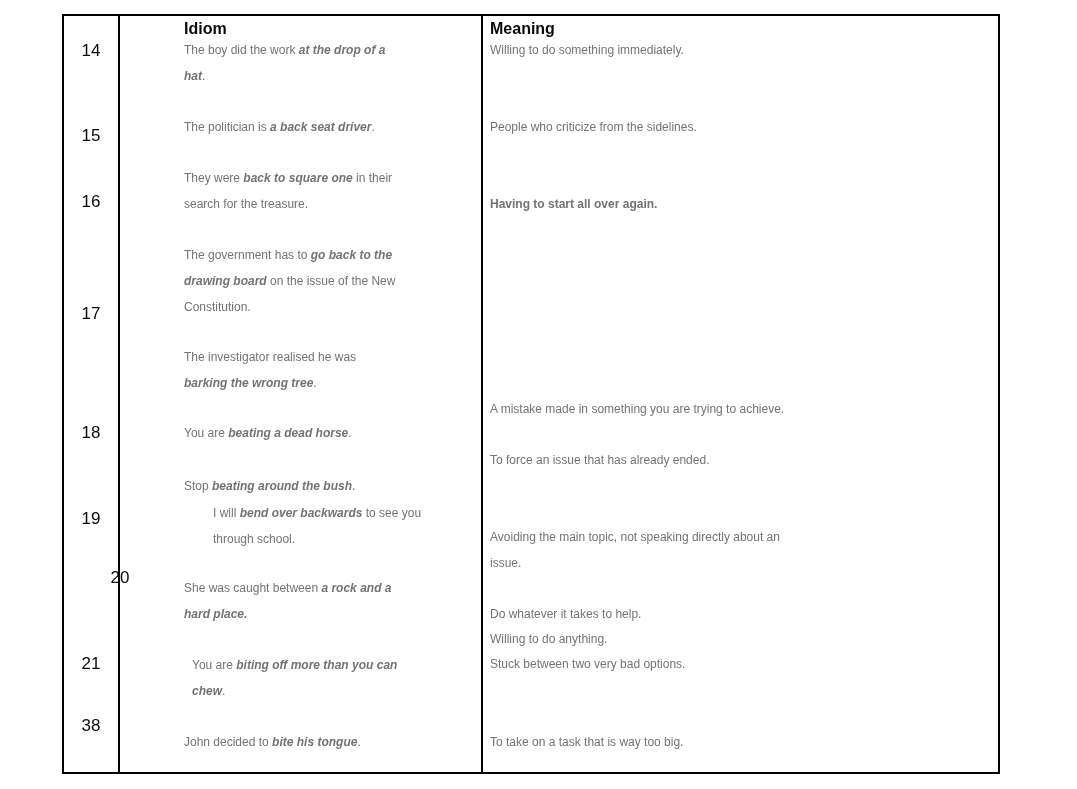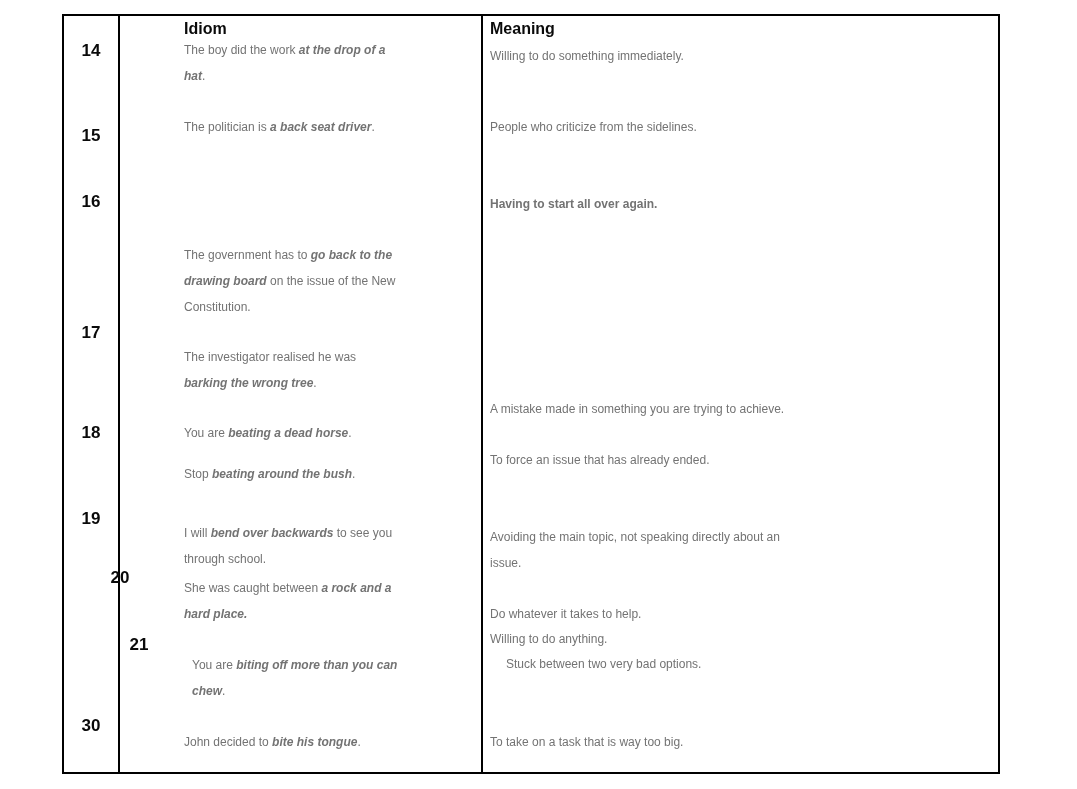--- a/index.html
+++ b/index.html
@@ -24,21 +24,21 @@
   }
   .divider {
     position: absolute;
     top: 0; bottom: 0;
     width: 2px;
     background: #000000;
   }
   .divider-1 { left: 54px; }
   .divider-2 { left: 417px; }
   .col { position: absolute; top: 0; bottom: 0; }
-  .col-numbers { left: 0; width: 38px; font-weight: bold; }
+  .col-numbers { left: 0; width: 38px; }
   .col-idiom   { left: 56px; width: 434px; }
   .col-meaning { left: 419px; width: 517px; padding-left: 8px; }
   .col-header {
     position: absolute;
     top: 0;
     font-weight: 700;
     font-size: 16px;
     line-height: 26px;
   }
   .col-idiom .col-header { left: 64px; }
@@ -67,57 +67,59 @@
 
 <div class="page">
   <div class="table-box">
     <div class="divider divider-1"></div>
     <div class="divider divider-2"></div>
 
     <div class="col col-numbers" id="number-column">
         <div class="row-number" style="top: 22px;">14</div>
         <div class="row-number" style="top: 107px;">15</div>
         <div class="row-number" style="top: 173px;">16</div>
-        <div class="row-number" style="top: 304px;">17</div>
+        <div class="row-number" style="top: 285px;">17</div>
         <div class="row-number" style="top: 404px; text-align: center;">18</div>
         <div class="row-number" style="top: 490px;">19</div>
         <div class="row-number" style="top: 549px; margin-left: 29px;">20</div>
-        <div class="row-number" style="top: 616px; margin-left: 48px;">21</div>
-        <div class="row-number" style="top: 697px;">30</div>
+        <div class="row-number" style="top: 635px;">21</div>
+        <div class="row-number" style="top: 697px;">38</div>
       </div>
 
     <div class="col col-idiom" id="idiom-column">
       <div class="col-header">Idiom</div>
     <div class="para idiom-para" style="top: 21px;"><span class="seg">The boy did the work </span><span class="seg idiom">at the drop of a
 hat</span><span class="seg">.</span></div>
         <div class="para idiom-para" style="top: 98px;"><span class="seg">The politician is </span><span class="seg idiom">a back seat driver</span><span class="seg">.</span></div>
+        <div class="para idiom-para" style="top: 149px;"><span class="seg">They were </span><span class="seg idiom">back to square one</span><span class="seg"> in their
+search for the treasure.</span></div>
         <div class="para idiom-para" style="top: 226px;"><span class="seg">The government has to </span><span class="seg idiom">go back to the
 drawing board</span><span class="seg"> on the issue of the New
 Constitution.</span></div>
         <div class="para idiom-para" style="top: 328px;"><span class="seg">The investigator realised he was
 </span><span class="seg idiom">barking the wrong tree</span><span class="seg">.</span></div>
         <div class="para idiom-para" style="top: 404px;"><span class="seg">You are </span><span class="seg idiom">beating a dead horse</span><span class="seg">.</span></div>
-        <div class="para idiom-para" style="top: 445px;"><span class="seg">Stop </span><span class="seg idiom">beating around the bush</span><span class="seg">.</span></div>
-        <div class="para idiom-para" style="top: 504px;"><span class="seg">I will </span><span class="seg idiom">bend over backwards</span><span class="seg"> to see you
+        <div class="para idiom-para" style="top: 457px;"><span class="seg">Stop </span><span class="seg idiom">beating around the bush</span><span class="seg">.</span></div>
+        <div class="para idiom-para" style="top: 484px; margin-left: 29px;"><span class="seg">I will </span><span class="seg idiom">bend over backwards</span><span class="seg"> to see you
 through school.</span></div>
         <div class="para idiom-para" style="top: 559px;"><span class="seg">She was caught between </span><span class="seg idiom">a rock and a
 hard place.</span></div>
         <div class="para idiom-para" style="top: 636px; margin-left: 8px;"><span class="seg">You are </span><span class="seg idiom">biting off more than you can
 chew</span><span class="seg">.</span></div>
         <div class="para idiom-para" style="top: 713px;"><span class="seg">John decided to </span><span class="seg idiom">bite his tongue</span><span class="seg">.</span></div>
       </div>
 
     <div class="col col-meaning" id="meaning-column">
       <div class="col-header">Meaning</div>
-    <div class="para meaning-para" style="top: 27px;">Willing to do something immediately.</div>
+    <div class="para meaning-para" style="top: 21px;">Willing to do something immediately.</div>
         <div class="para meaning-para" style="top: 98px;">People who criticize from the sidelines.</div>
         <div class="para meaning-para" style="top: 175px; font-weight: bold;">Having to start all over again.</div>
         <div class="para meaning-para" style="top: 380px;">A mistake made in something you are trying to achieve.</div>
         <div class="para meaning-para" style="top: 431px;">To force an issue that has already ended.</div>
         <div class="para meaning-para" style="top: 508px;">Avoiding the main topic, not speaking directly about an
 issue.</div>
         <div class="para meaning-para" style="top: 585px;">Do whatever it takes to help.</div>
         <div class="para meaning-para" style="top: 610px;">Willing to do anything.</div>
-        <div class="para meaning-para" style="top: 635px; margin-left: 16px;">Stuck between two very bad options.</div>
+        <div class="para meaning-para" style="top: 635px;">Stuck between two very bad options.</div>
         <div class="para meaning-para" style="top: 713px;">To take on a task that is way too big.</div>
       </div>
   </div>
 </div>
 
 </body></html>

